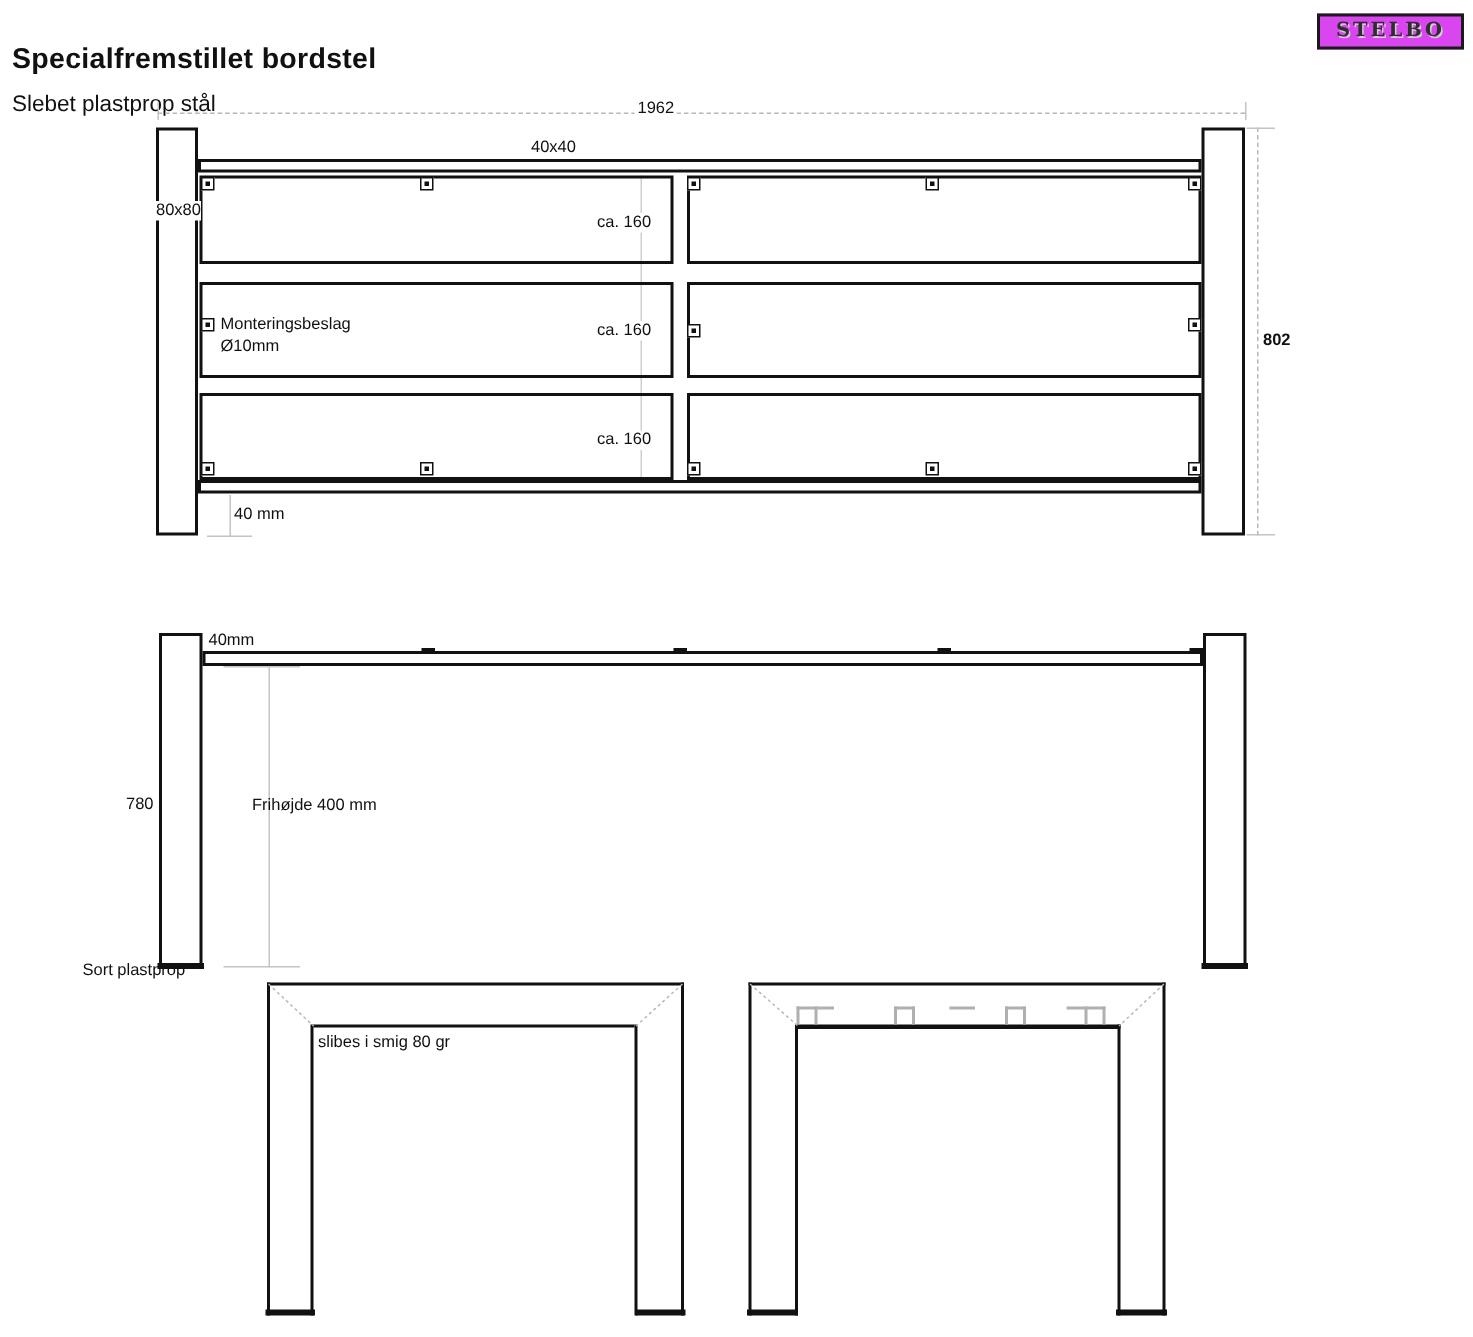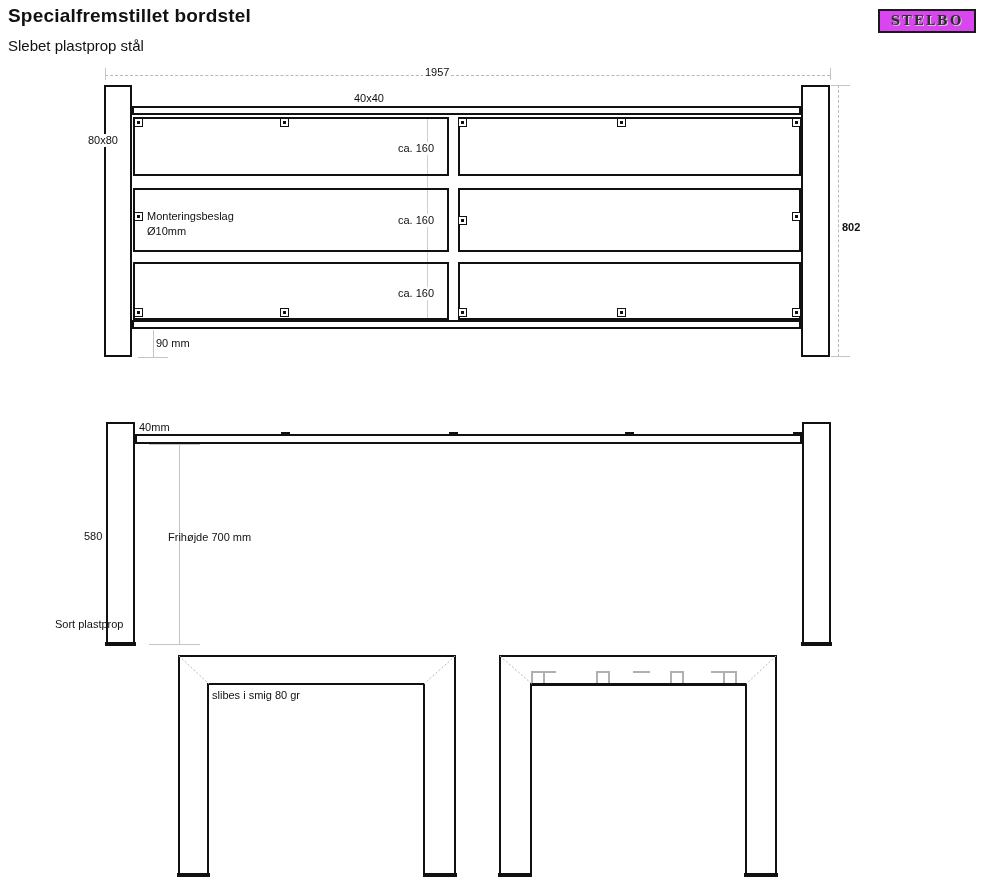--- a/index.html
+++ b/index.html
@@ -1,20 +1,20 @@
 <!DOCTYPE html>
 <html><head>
 <meta charset="utf-8">
 <style>
   html,body{margin:0;padding:0;background:#fff;}
   #canvas{
     position:relative;width:982px;height:891px;background:#ffffff;
     font-family:"Liberation Sans",sans-serif;color:#111;overflow:hidden;
   }
-  .abs{position:absolute;}
+  .abs{position:absolute;margin-top:24px;}
   .txt{position:absolute;font-size:11px;line-height:13px;color:#111;white-space:nowrap;}
   .txt.bgw{background:#fff;padding:0 2px;}
   .ln{position:absolute;background:#111;}
   .rect{position:absolute;border:2px solid #111;background:transparent;box-sizing:border-box;}
   .dimln{position:absolute;background:#c4c4c4;}
   .dimdash-h{position:absolute;border-top:1px dashed #b8b8b8;height:0;}
   .dimdash-v{position:absolute;border-left:1px dashed #b8b8b8;width:0;}
   
   .bq{position:absolute;width:9px;height:9px;border:1.5px solid #111;background:#fff;box-sizing:border-box;}
   .bq::after{content:"";position:absolute;left:50%;top:50%;width:2.5px;height:2.5px;margin:-1.25px 0 0 -1.25px;background:#111;}
@@ -42,21 +42,21 @@
   <div id="page-subtitle" class="abs">Slebet plastprop stål</div>
   <div id="logo">
     <span>STELBO</span>
   </div>
 
   <div>
 
     <div class="dimdash-h" style="left:105px;top:75px;width:725px;"></div>
     <div class="dimln" style="left:105px;top:68px;width:1px;height:12px;"></div>
     <div class="dimln" style="left:830px;top:68px;width:1px;height:12px;"></div>
-    <div class="txt bgw" style="left:423px;top:66px;">1957</div>
+    <div class="txt bgw" style="left:423px;top:66px;">1962</div>
 
     <div class="dimdash-v" style="left:838px;top:85px;height:272px;"></div>
     <div class="dimln" style="left:831px;top:85px;width:19px;height:1px;"></div>
     <div class="dimln" style="left:831px;top:356px;width:19px;height:1px;"></div>
     <div class="txt" style="left:842px;top:221px;font-weight:bold;">802</div>
 
     <div class="dimln" style="left:427px;top:117px;width:1px;height:203px;background:#cfcfcf;"></div>
 
     <div class="rect" style="left:104px;top:85px;width:28px;height:272px;"></div>
     <div class="rect" style="left:801px;top:85px;width:29px;height:272px;"></div>
@@ -81,53 +81,53 @@
     <div class="bq" style="left:458px;top:216px;"></div>
     <div class="bq" style="left:792px;top:212px;"></div>
 
     <div class="bq" style="left:134px;top:308px;"></div>
     <div class="bq" style="left:280px;top:308px;"></div>
     <div class="bq" style="left:458px;top:308px;"></div>
     <div class="bq" style="left:617px;top:308px;"></div>
     <div class="bq" style="left:792px;top:308px;"></div>
 
     <div class="txt" style="left:354px;top:92px;">40x40</div>
-    <div class="txt bgw" style="left:88px;top:134px;padding:0;">80x80</div>
+    <div class="txt bgw" style="left:104px;top:134px;padding:0;">80x80</div>
     <div class="txt bgw" style="left:396px;top:142px;">ca. 160</div>
     <div class="txt bgw" style="left:396px;top:214px;">ca. 160</div>
     <div class="txt bgw" style="left:396px;top:287px;">ca. 160</div>
     <div class="txt" style="left:147px;top:210px;text-align:right;">Monteringsbeslag</div>
     <div class="txt" style="left:147px;top:225px;">Ø10mm</div>
 
     <div class="dimln" style="left:153px;top:330px;width:1px;height:28px;"></div>
     <div class="dimln" style="left:138px;top:357px;width:30px;height:1px;"></div>
-    <div class="txt" style="left:156px;top:337px;">90 mm</div>
+    <div class="txt" style="left:156px;top:337px;">40 mm</div>
   </div>
 
   <div>
     <div class="rect" style="left:106px;top:422px;width:29px;height:222px;"></div>
     <div class="rect" style="left:802px;top:422px;width:29px;height:222px;"></div>
     <div class="rect" style="left:135px;top:434px;width:667px;height:10px;"></div>
 
     <div class="ln" style="left:105px;top:642px;width:31px;height:4px;"></div>
     <div class="ln" style="left:801px;top:642px;width:31px;height:4px;"></div>
 
     <div class="bdash" style="left:281px;top:432px;"></div>
     <div class="bdash" style="left:449px;top:432px;"></div>
     <div class="bdash" style="left:625px;top:432px;"></div>
     <div class="bdash" style="left:793px;top:432px;"></div>
 
     <div class="dimln" style="left:179px;top:444px;width:1px;height:201px;"></div>
     <div class="dimln" style="left:149px;top:444px;width:51px;height:1px;"></div>
     <div class="dimln" style="left:149px;top:644px;width:51px;height:1px;"></div>
 
     <div class="txt" style="left:139px;top:421px;">40mm</div>
-    <div class="txt" style="left:84px;top:530px;">580</div>
-    <div class="txt" style="left:168px;top:531px;">Frihøjde 700 mm</div>
-    <div class="txt" style="left:55px;top:618px;">Sort plastprop</div>
+    <div class="txt" style="left:84px;top:530px;">780</div>
+    <div class="txt" style="left:168px;top:531px;">Frihøjde 400 mm</div>
+    <div class="txt" style="left:55px;top:641px;">Sort plastprop</div>
   </div>
 
   <div>
     <div class="ln" style="left:178px;top:655px;width:278px;height:2px;"></div>
     <div class="ln" style="left:178px;top:655px;width:2px;height:222px;"></div>
     <div class="ln" style="left:454px;top:655px;width:2px;height:222px;"></div>
     <div class="ln" style="left:207px;top:683px;width:2px;height:194px;"></div>
     <div class="ln" style="left:423px;top:683px;width:2px;height:194px;"></div>
     <div class="ln" style="left:209px;top:683px;width:214px;height:2px;"></div>
     <div class="ln" style="left:177px;top:873px;width:33px;height:4px;"></div>

